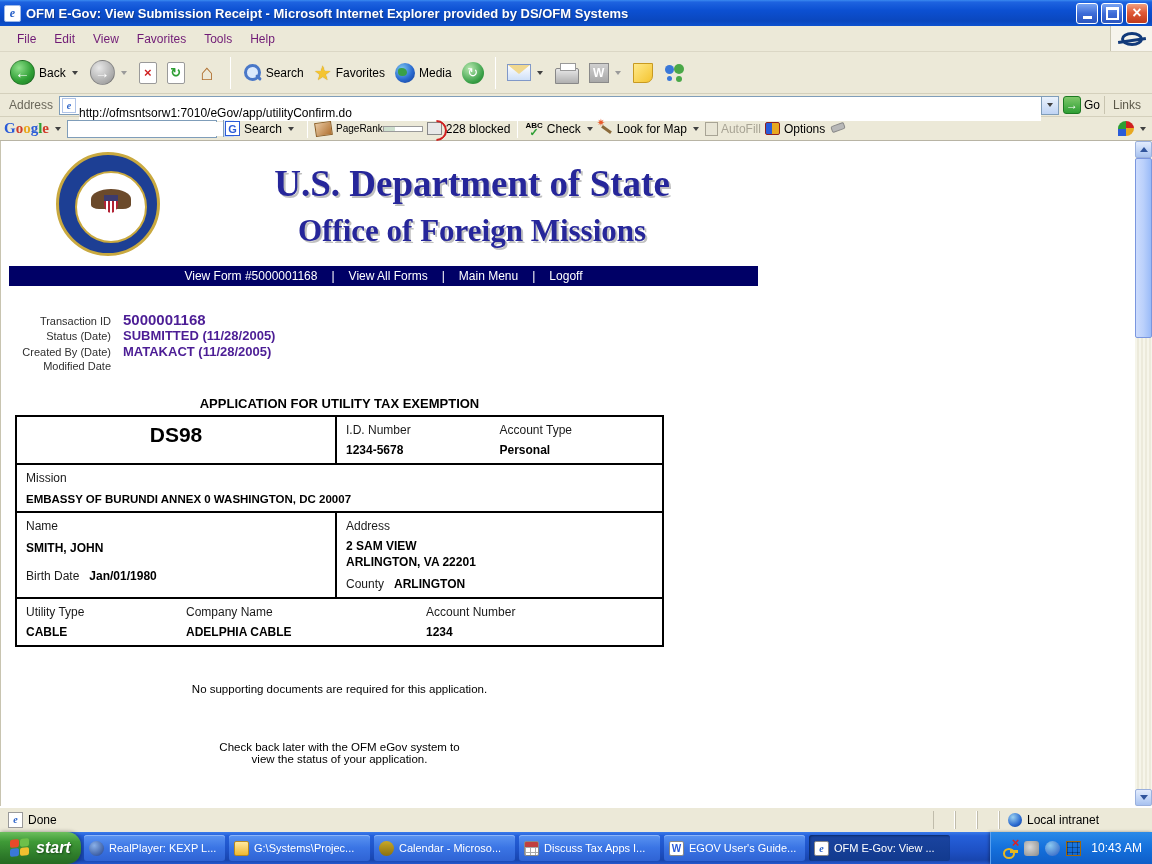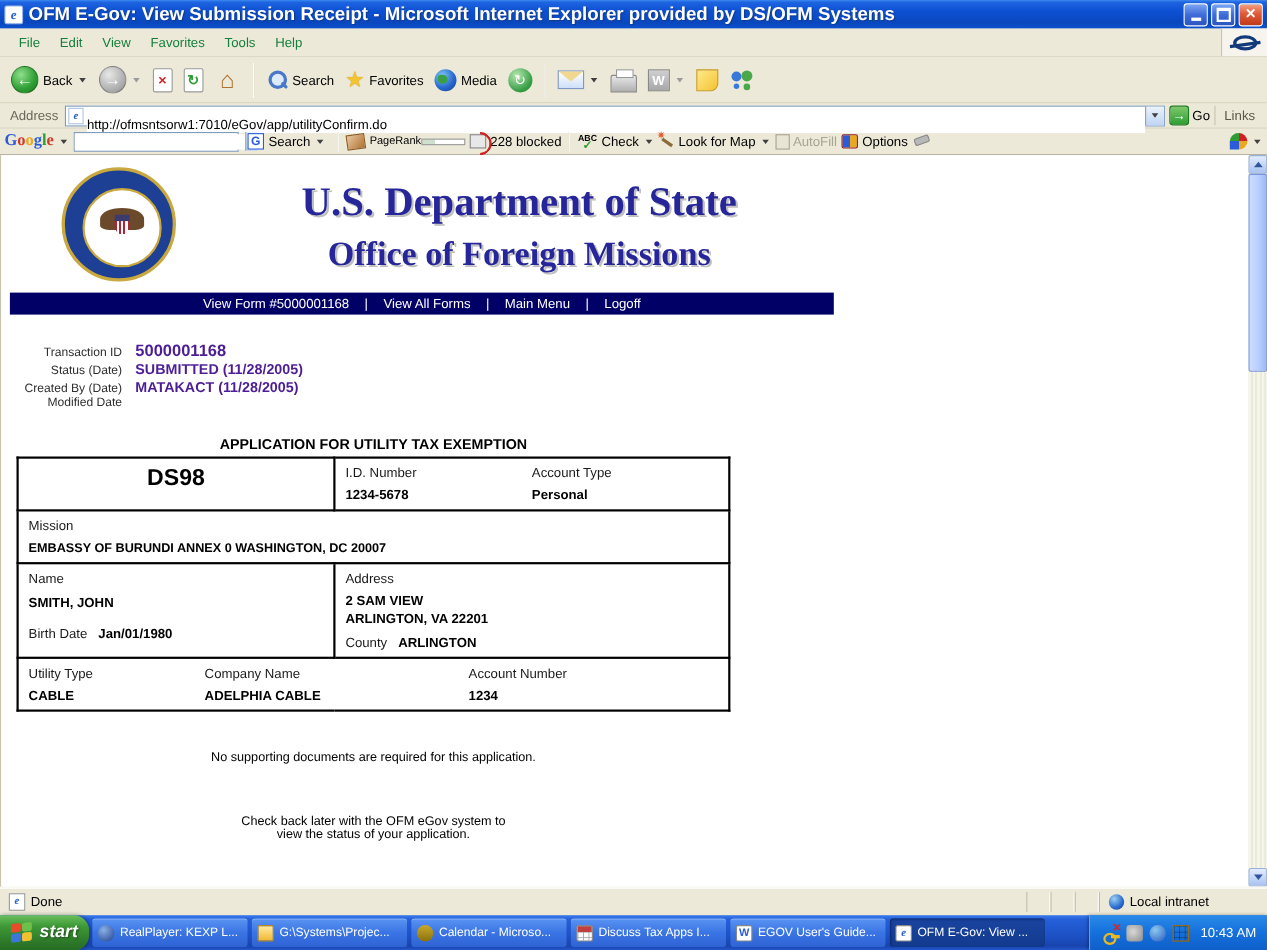--- a/index.html
+++ b/index.html
@@ -4,33 +4,33 @@
 <style>
   * { margin:0; padding:0; box-sizing:border-box; }
   html,body { width:1152px; height:864px; overflow:hidden; font-family:"Liberation Sans", sans-serif; background:#ece9d8; }
 
   
   .titlebar{height:26px;display:flex;align-items:center;padding:0 4px;
     background:linear-gradient(180deg,#3a8af0 0%,#1e63e0 8%,#0c50d2 40%,#0a47be 80%,#0d52cf 100%);}
   .titlebar .app-icon{width:17px;height:17px;background:#fff;border:1px solid #9db8e8;border-radius:2px;
     display:flex;align-items:center;justify-content:center;font-weight:bold;color:#2a62c8;font-size:12px;margin-right:5px;}
   .titlebar .app-icon::before{content:"e";font-family:"Liberation Serif",serif;font-style:italic;}
-  .titlebar .title{color:#fff;font-weight:bold;font-size:17px;flex:1;white-space:nowrap;overflow:hidden;
+  .titlebar .title{color:#fff;font-weight:bold;font-size:13px;flex:1;white-space:nowrap;overflow:hidden;
     text-shadow:1px 1px 1px #123a8a;}
   .winbtn{width:22px;height:21px;margin-left:3px;border-radius:3px;border:1px solid #fff;
     display:flex;align-items:center;justify-content:center;color:#fff;font-size:12px;font-weight:bold;
     background:linear-gradient(180deg,#7ba5f2 0%,#3d6cd8 50%,#2c55be 100%);}
   .winbtn.close{background:linear-gradient(180deg,#f0a080 0%,#e05a38 45%,#c03a1a 100%);}
   .winbtn.min::before{content:"";width:9px;height:3px;background:#fff;margin-top:9px;}
   .winbtn.restore::before{content:"";width:9px;height:8px;border:2px solid #fff;border-top-width:3px;}
   .winbtn.close::before{content:"\00d7";font-size:16px;line-height:1;}
 
   
   .menubar{height:26px;display:flex;align-items:center;background:#ece9d8;border-bottom:1px solid #dbd7c5;padding-left:8px;}
-  .menu-item{font-size:12px;color:#15803d;padding:4px 9px;}
+  .menu-item{font-size:12px;color:#701a75;padding:4px 9px;}
   .menubar .spacer{flex:1;}
   .brandbox{width:42px;height:25px;border-left:1px solid #c8c4b0;display:flex;align-items:center;justify-content:center;background:#f6f4ec;}
   .brand-logo{width:22px;height:14px;border:3px solid #123a7a;border-radius:50%;position:relative;}
   .brand-logo::before{content:"";position:absolute;left:-6px;top:4px;width:28px;height:3px;background:#123a7a;transform:rotate(-8deg);}
 
   
   .toolbar{height:42px;display:flex;align-items:center;background:#ece9d8;border-bottom:1px solid #d4d0bc;padding-left:6px;gap:2px;}
   .tb-sep{width:1px;height:32px;background:#c8c4b0;margin:0 5px;border-right:1px solid #fff;}
   .tb-btn{display:flex;align-items:center;gap:4px;padding:2px 4px;border-radius:3px;font-size:12px;color:#000;}
   .circle-ic{width:25px;height:25px;border-radius:50%;display:flex;align-items:center;justify-content:center;
@@ -127,21 +127,21 @@
 
   .details{margin-top:25px;}
   .detail-row{display:flex;align-items:baseline;min-height:16px;}
   .detail-label{width:122px;text-align:right;padding-right:12px;font-size:11px;color:#2f2f2f;flex:none;}
   .detail-value{font-weight:bold;color:#4c1d95;font-size:13px;}
   .detail-row.first .detail-value{font-size:15px;}
 
   .form-title{margin:20px 0 4px 14px;width:649px;text-align:center;font-weight:bold;font-size:13px;color:#000;}
   table.form{margin-left:14px;width:649px;border-collapse:collapse;}
   table.form td{border:2px solid #000;vertical-align:top;padding:6px 9px;}
-  td.codecell{width:288px;text-align:center;vertical-align:middle;}
+  td.codecell{width:320px;text-align:center;vertical-align:middle;}
   .code-txt{font-size:21px;font-weight:bold;}
   .fl{font-size:12px;color:#1a1a1a;}
   .fv{font-size:12px;font-weight:bold;color:#000;margin-top:6px;}
   .r1flex{display:flex;}
   .r1flex > div{width:50%;}
   .missioncell .fv{margin-top:8px;font-size:11.5px;}
   .namecell .fv{margin-top:8px;}
   .inline-pair{display:flex;gap:10px;align-items:baseline;margin-top:14px;}
   .inline-pair .fv{margin-top:0;}
   .addr2{margin-top:2px;}

